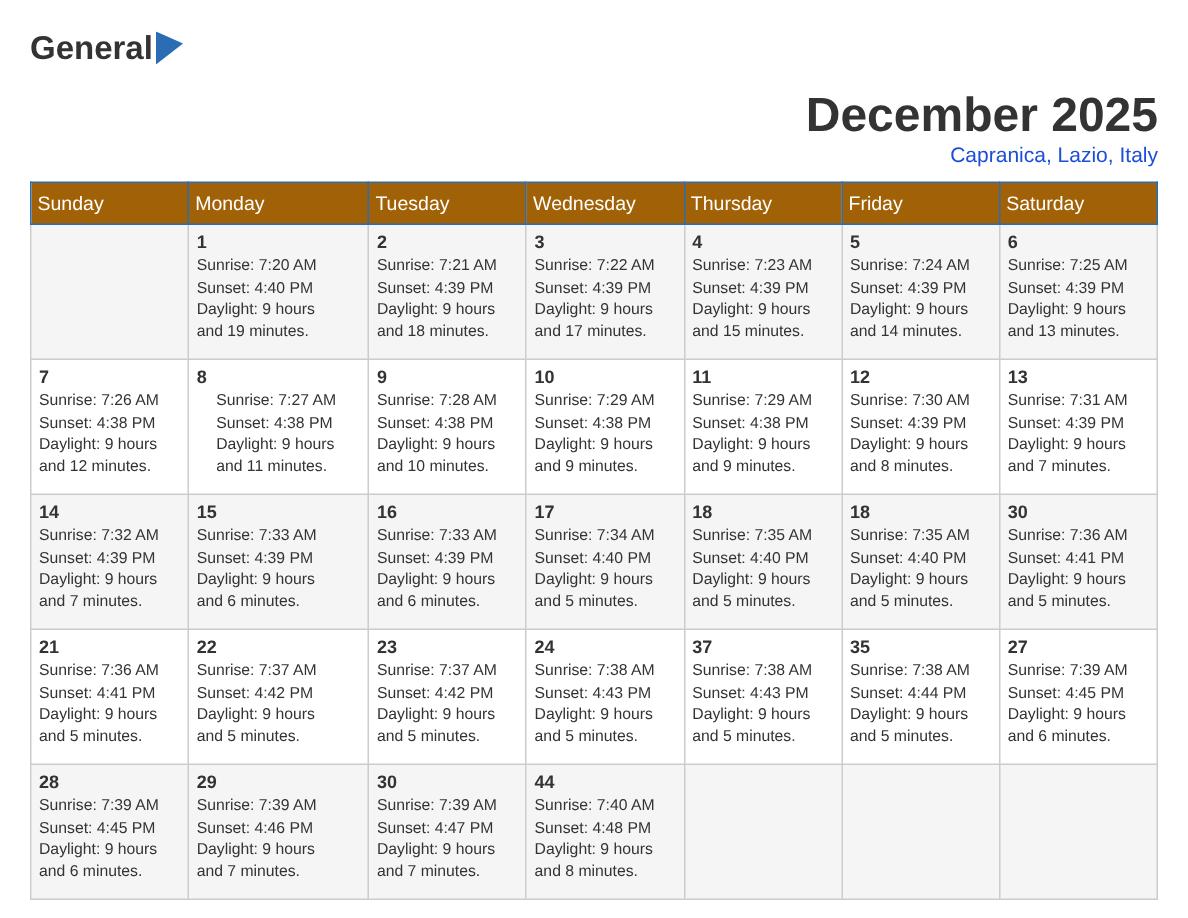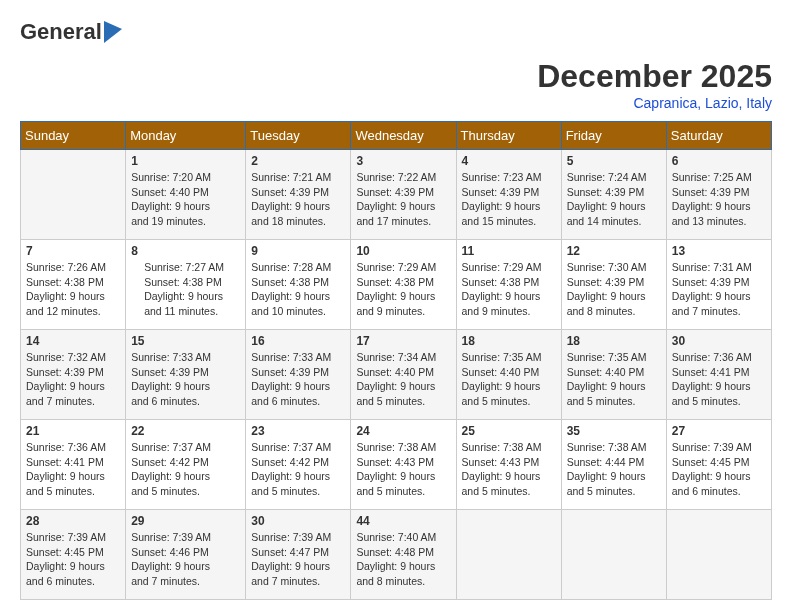--- a/index.html
+++ b/index.html
@@ -295,21 +295,21 @@
 and 5 minutes.</div>
         </td>
         <td>
           <span class="day-number">24</span>
           <div class="day-info" style="white-space: pre-line;">Sunrise: 7:38 AM
 Sunset: 4:43 PM
 Daylight: 9 hours
 and 5 minutes.</div>
         </td>
         <td>
-          <span class="day-number">25</span>
+          <span class="day-number">37</span>
           <div class="day-info" style="white-space: pre-line;">Sunrise: 7:38 AM
 Sunset: 4:43 PM
 Daylight: 9 hours
 and 5 minutes.</div>
         </td>
         <td>
           <span class="day-number">35</span>
           <div class="day-info" style="white-space: pre-line;">Sunrise: 7:38 AM
 Sunset: 4:44 PM
 Daylight: 9 hours

